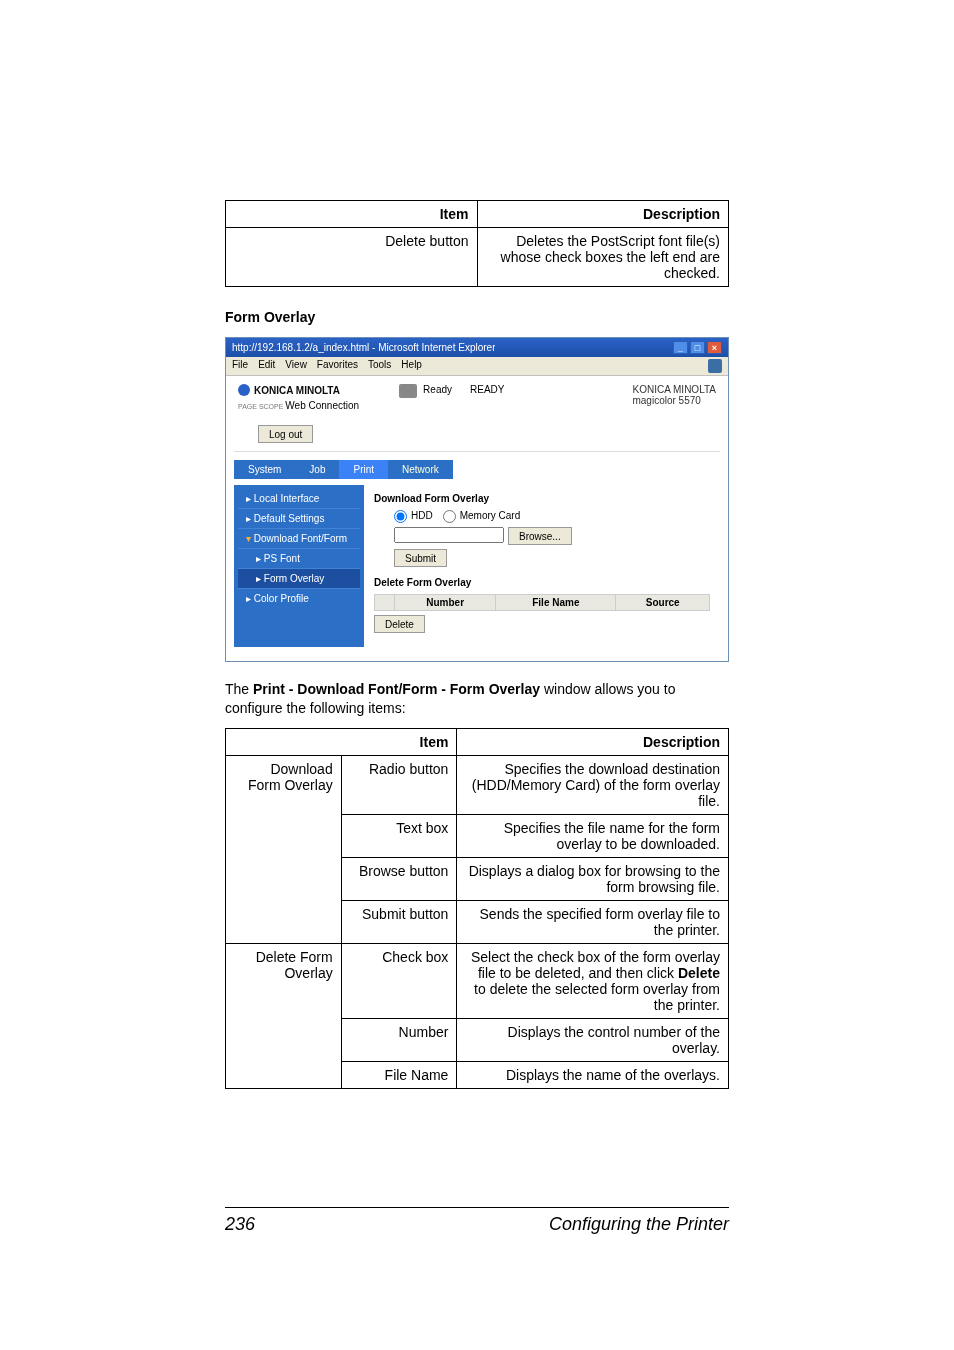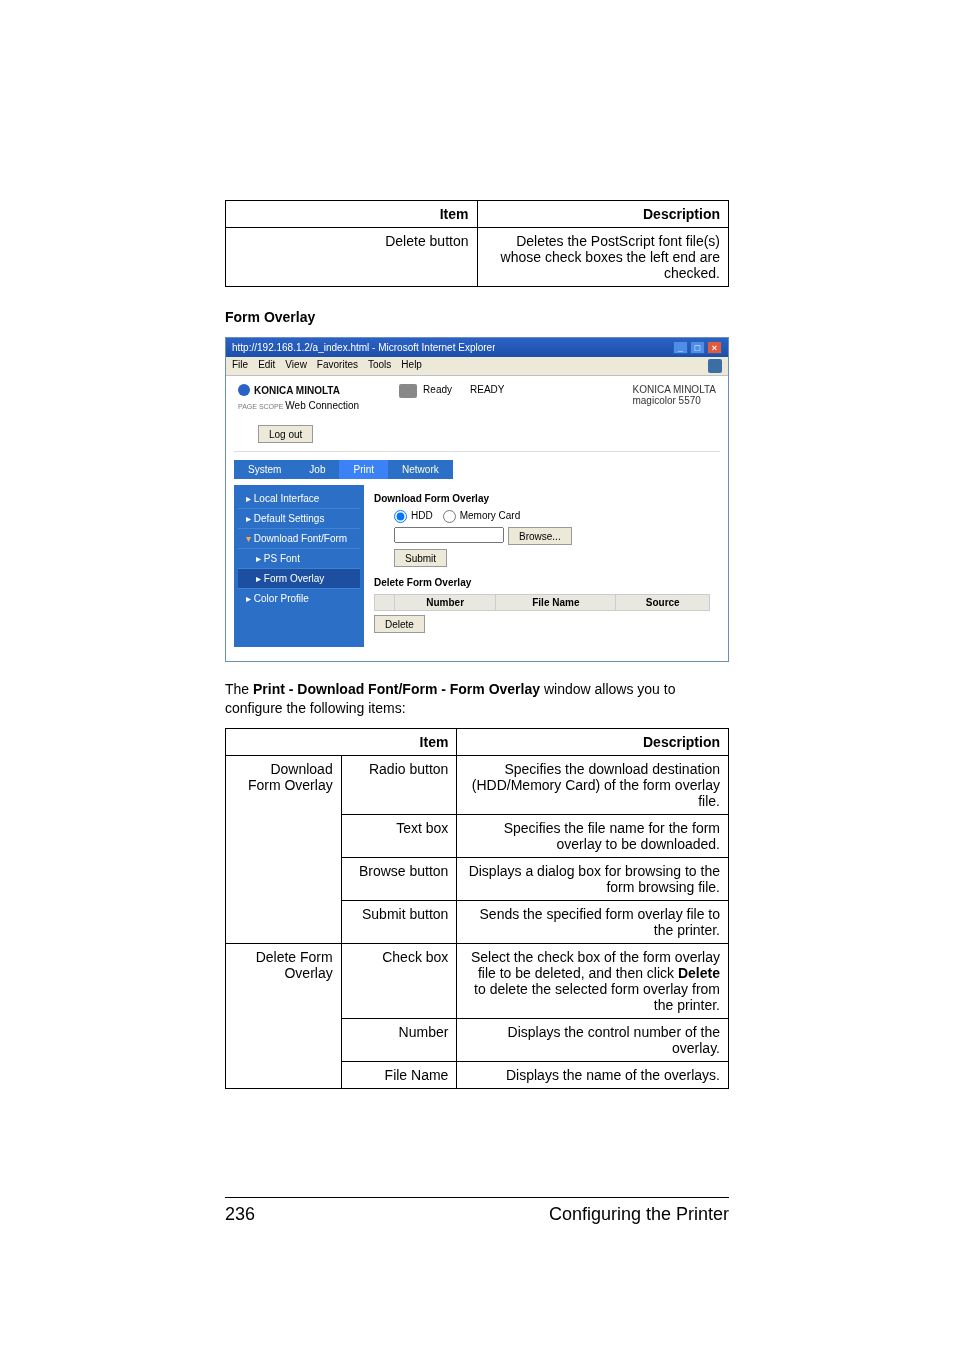--- a/index.html
+++ b/index.html
@@ -114,25 +114,26 @@
     .bw-pane input[type="text"]{ height:16px; font-size:10px; width:110px;}
     .bw-pane .btn {
       font-size:10px; padding:0 10px; height:18px;
       background:#ece9d8; border:1px solid #999;
     }
     .bw-pane table.tiny{ border-collapse:collapse; margin-top:4px; width:100%;}
     .bw-pane table.tiny th{ background:#e8e8e0; border:1px solid #ccc; padding:2px 6px; font-weight:bold; font-size:10px;}
 
     .footer {
       position: absolute;
-      bottom: 125px;
+      bottom: 115px;
       left: 225px; right: 225px;
       border-top: 1px solid #000;
       padding-top: 6px;
       display:flex; justify-content:space-between;
+      font-style: italic;
       font-size: 18px;
     }
   </style>
 </head>
 <body>
 
 <div class="page-content">
 
   <table class="descr">
     <tbody>

